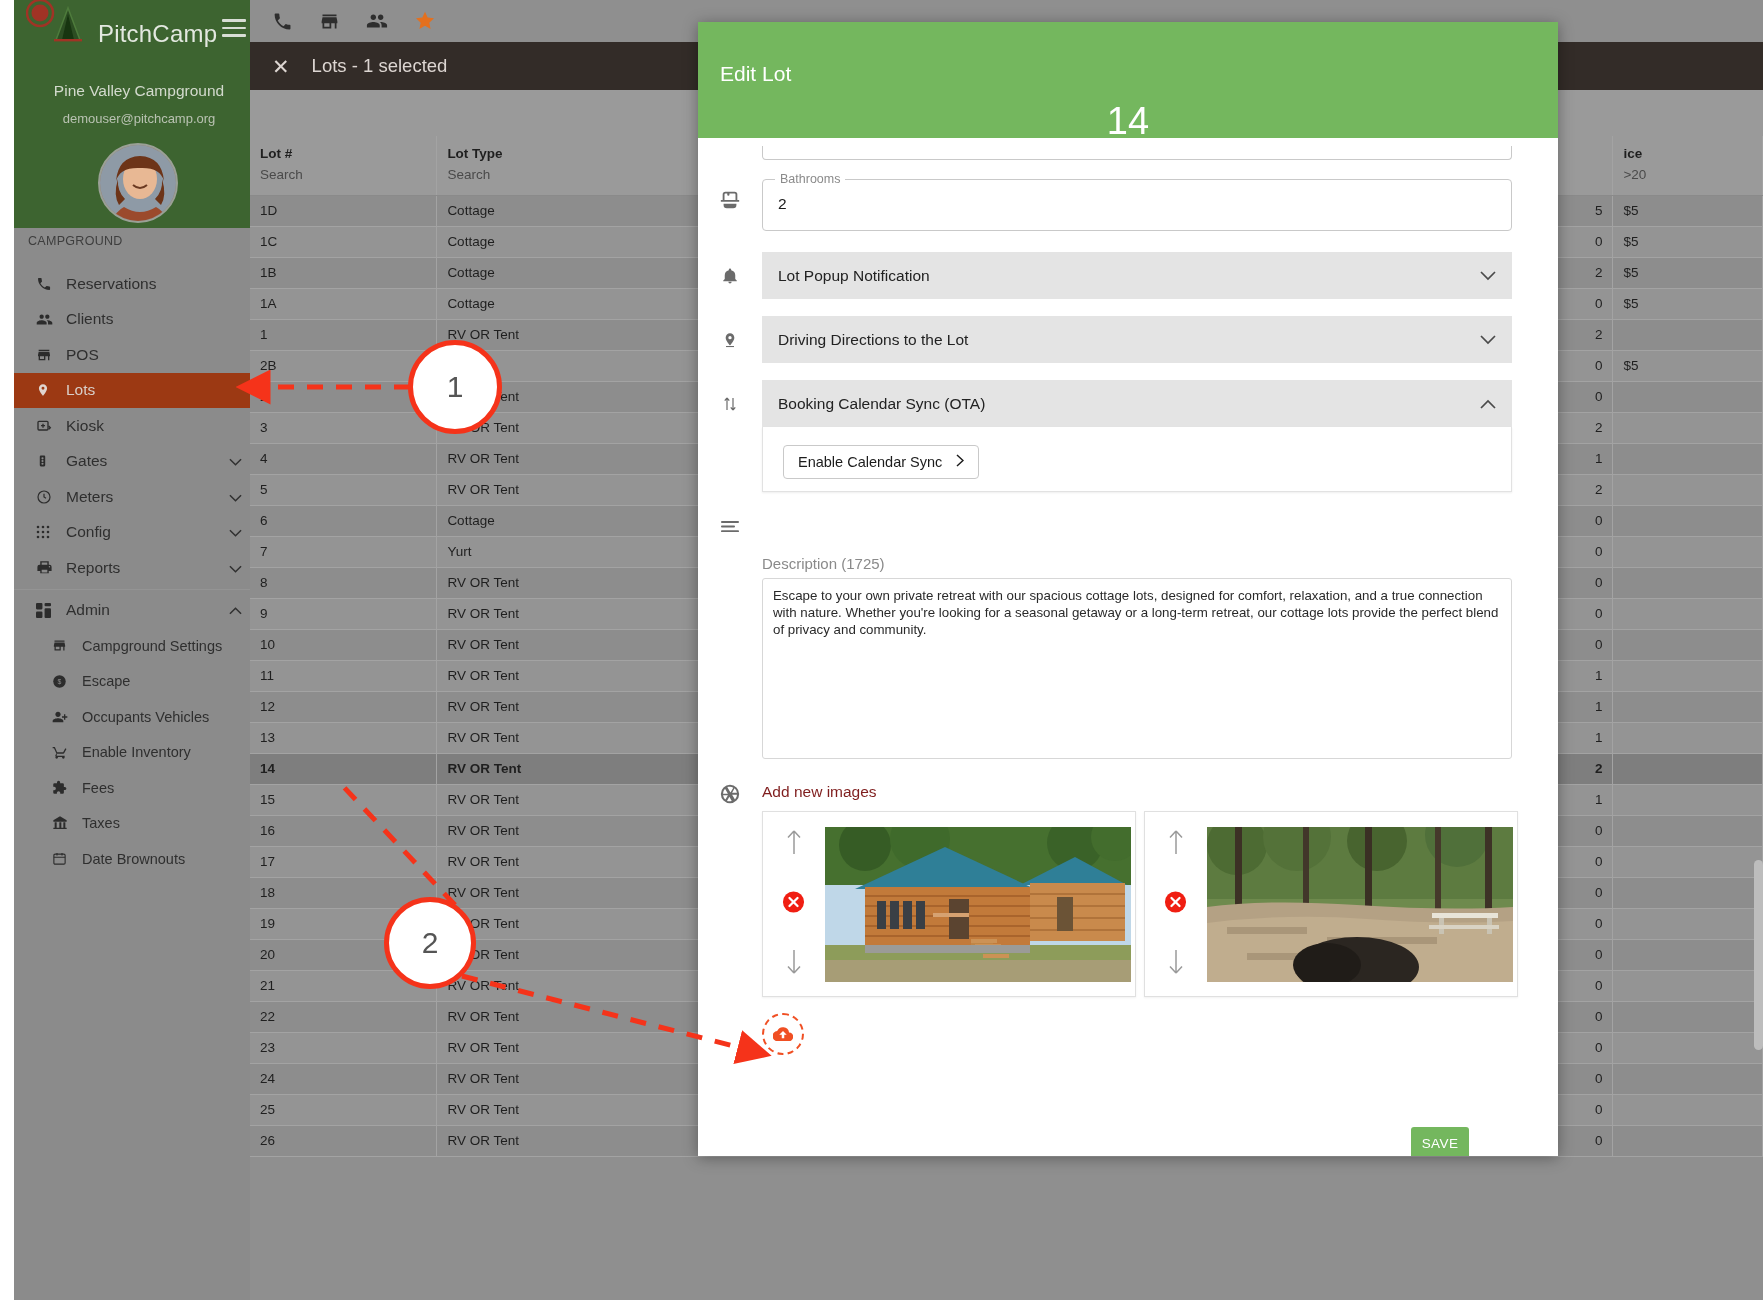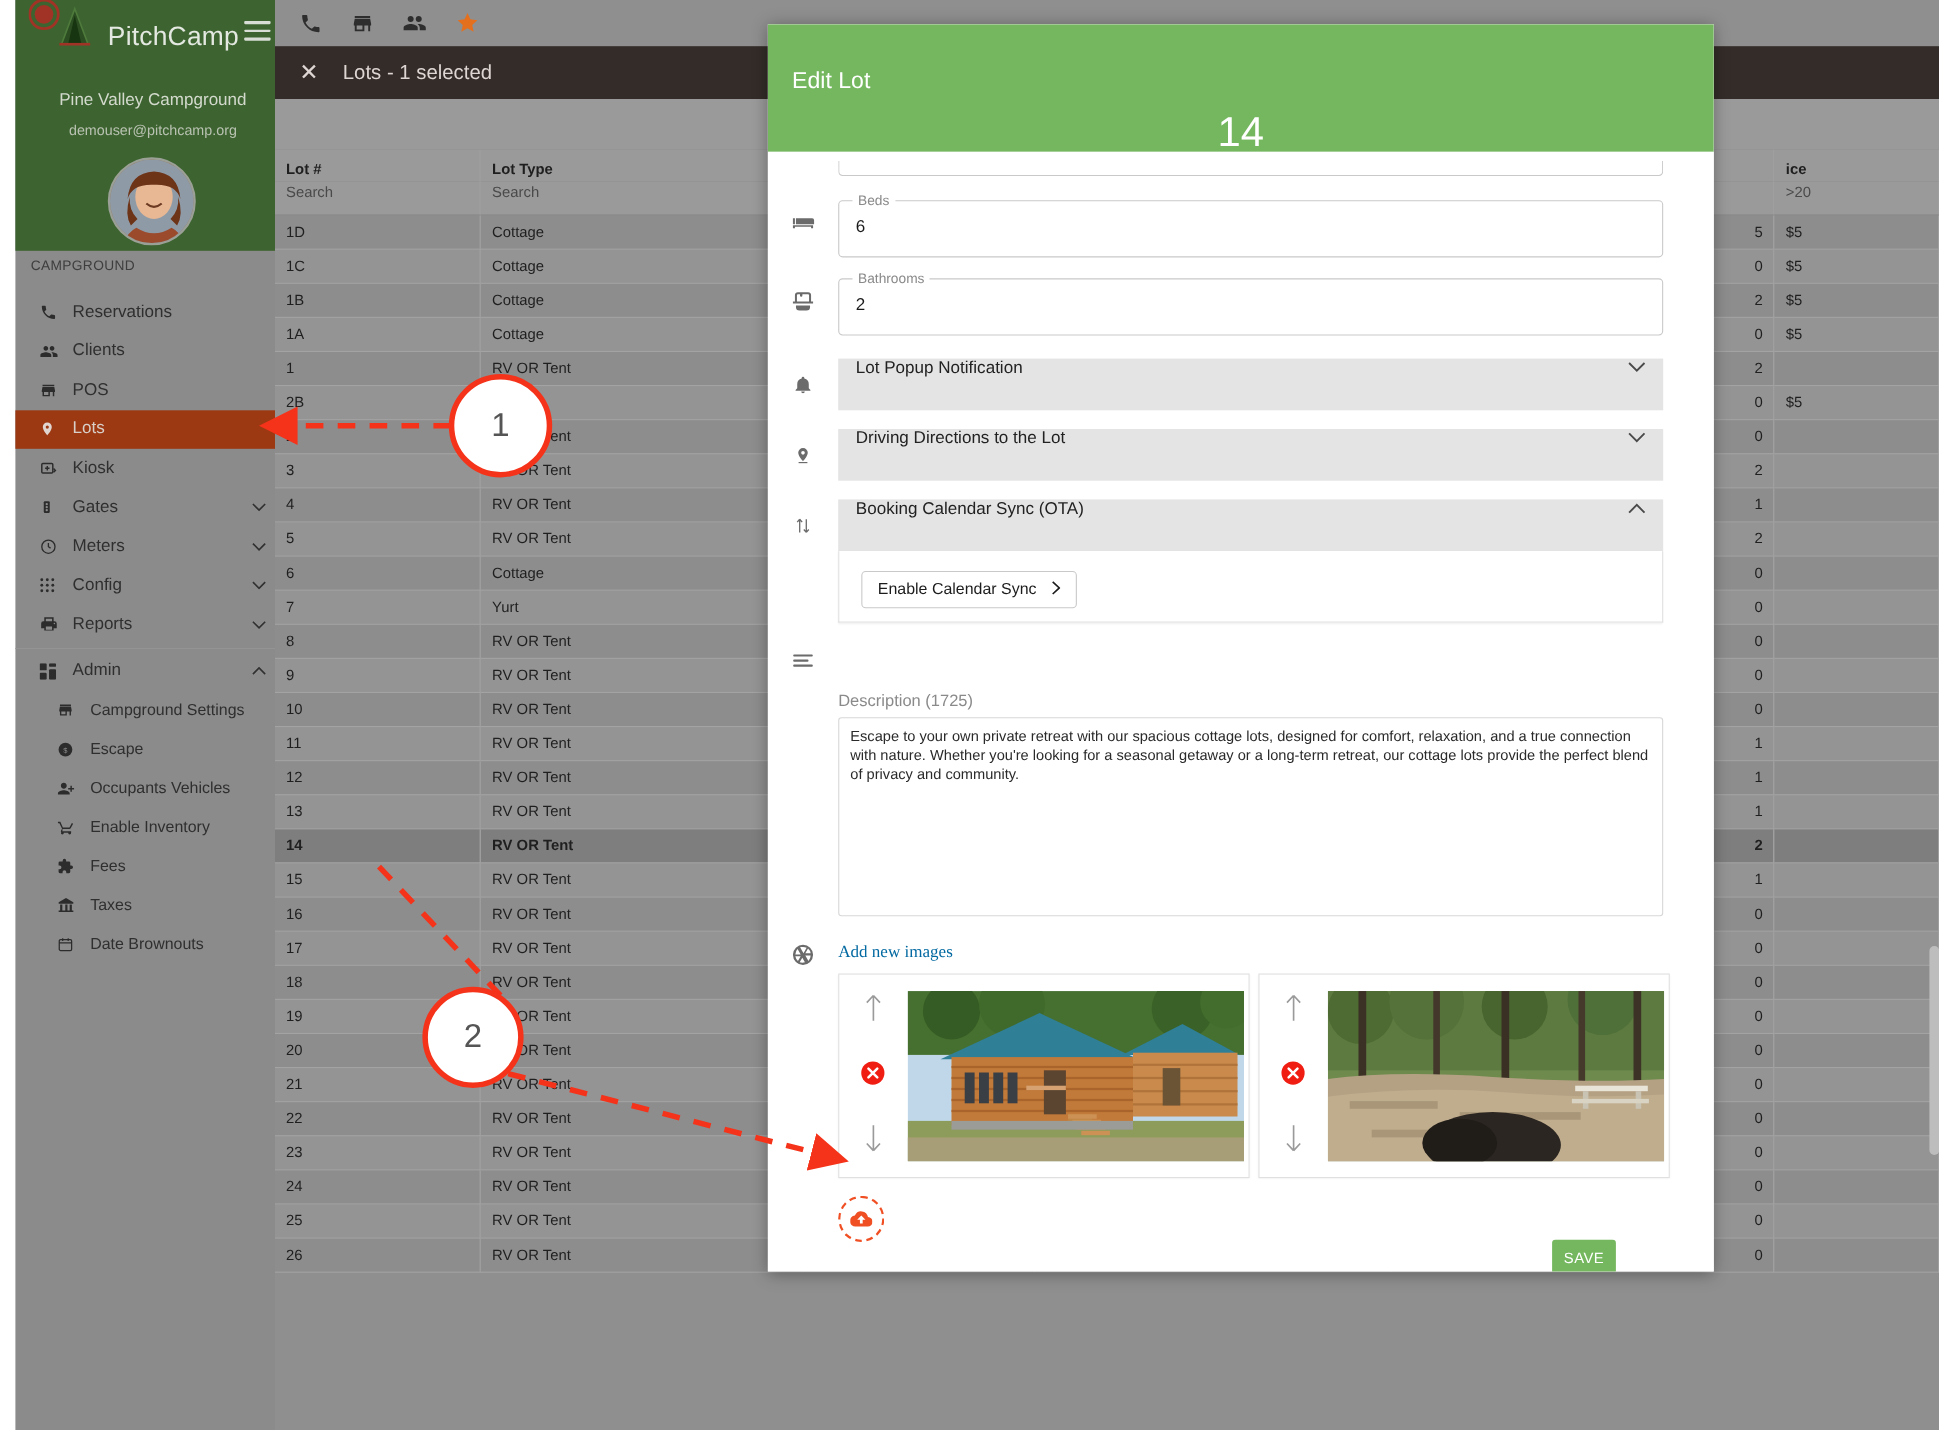--- a/index.html
+++ b/index.html
@@ -161,21 +161,21 @@
   .outfield .val {
     position:absolute; left:15px; top:15px; font-size:15.5px; color:#1a1a1a;
   }
   .cut-field {
     margin-left:64px; margin-right:46px; border:1px solid #c9c9c9;
     border-top:none; border-radius:0 0 4px 4px; height:14px;
   }
 
   .panel {
     margin-right:46px; background:#e4e4e4; height:47px;
-    display:flex; align-items:flex-start; padding:0 16px; cursor:pointer;
+    display:flex; align-items:center; padding:0 16px; cursor:pointer;
     justify-content:space-between;
   }
   .panel .ptitle { font-size:15.5px; color:#222; }
   .panel .pchev { color:#4a4a4a; }
   .panel-body {
     margin-right:46px; background:#fff; border:1px solid #e2e2e2; border-top:none;
     padding:18px 0 12px 20px; box-shadow:0 1px 2px rgba(0,0,0,.07);
   }
   .ghost-btn {
     display:inline-flex; align-items:center; gap:14px;
@@ -183,21 +183,21 @@
     height:34px; padding:0 14px; font-size:14.5px; color:#1c1c1c; cursor:pointer;
   }
 
   .desc-label { font-size:15px; color:#8a8a8a; margin-bottom:6px; }
   .desc-box {
     border:1px solid #d7d7d7; border-radius:3px; height:181px;
     padding:8px 10px; font-size:13.3px; color:#2a2a2a; line-height:17px;
     overflow:hidden; background:#fff;
   }
 
-  .addimg-label { font-size:15.5px; color:#0369a1;font-family:Liberation Serif, serif; }
+  .addimg-label { font-size:15.5px; color:#7f1d1d; }
   .img-strip { display:flex; gap:8px; margin-top:10px; }
   .img-card {
     border:1px solid #e0e0e0; background:#fff; width:374px; height:186px;
     display:flex; align-items:center; position:relative; box-shadow:0 1px 2px rgba(0,0,0,.06);
   }
   .img-card .arrows {
     width:62px; flex:0 0 62px; height:100%; position:relative;
   }
   .img-card .arrows .up   { position:absolute; left:22px; top:16px; color:#9a9a9a; }
   .img-card .arrows .dn   { position:absolute; left:22px; bottom:16px; color:#9a9a9a; }
@@ -1194,31 +1194,20 @@
 
     <div id="dlg-head">
       <div class="title">Edit Lot</div>
       <div class="lotno">14</div>
     </div>
 
     <div id="dlg-body">
 
       <div class="cut-field" style="margin-top:8px;"></div>
 
-      <div class="field-row" style="margin-top:22px;">
-        <div class="field-ico">
-          <svg width="22" height="22" viewBox="0 0 24 24" fill="currentColor">
-              <path d="M2 7h2v6H2V7zm4 2a2 2 0 1 1 4 0 2 2 0 0 1-4 0zm6-2h9a2 2 0 0 1 2 2v4H5V7h7zM2 14h20v3h-2v-1.5H4V17H2v-3z"></path>
-            </svg>
-        </div>
-        <div class="outfield">
-          <span class="lbl">Beds</span>
-          <span class="val">6</span>
-        </div>
-      </div>
 
       <div class="field-row" style="margin-top:19px;">
         <div class="field-ico">
           <svg width="22" height="22" viewBox="0 0 24 24" fill="currentColor">
               <path d="M7 3a3 3 0 0 0-3 3v6H2v2h20v-2h-2V6a3 3 0 0 0-3-3H7zm0 2h2v1.2a1.2 1.2 0 1 0 2.4 0V5H17a1 1 0 0 1 1 1v6H6V6a1 1 0 0 1 1-1zM5 16v1.5A3.5 3.5 0 0 0 8.5 21h7a3.5 3.5 0 0 0 3.5-3.5V16H5z"></path>
             </svg>
         </div>
         <div class="outfield">
           <span class="lbl">Bathrooms</span>
           <span class="val">2</span>

